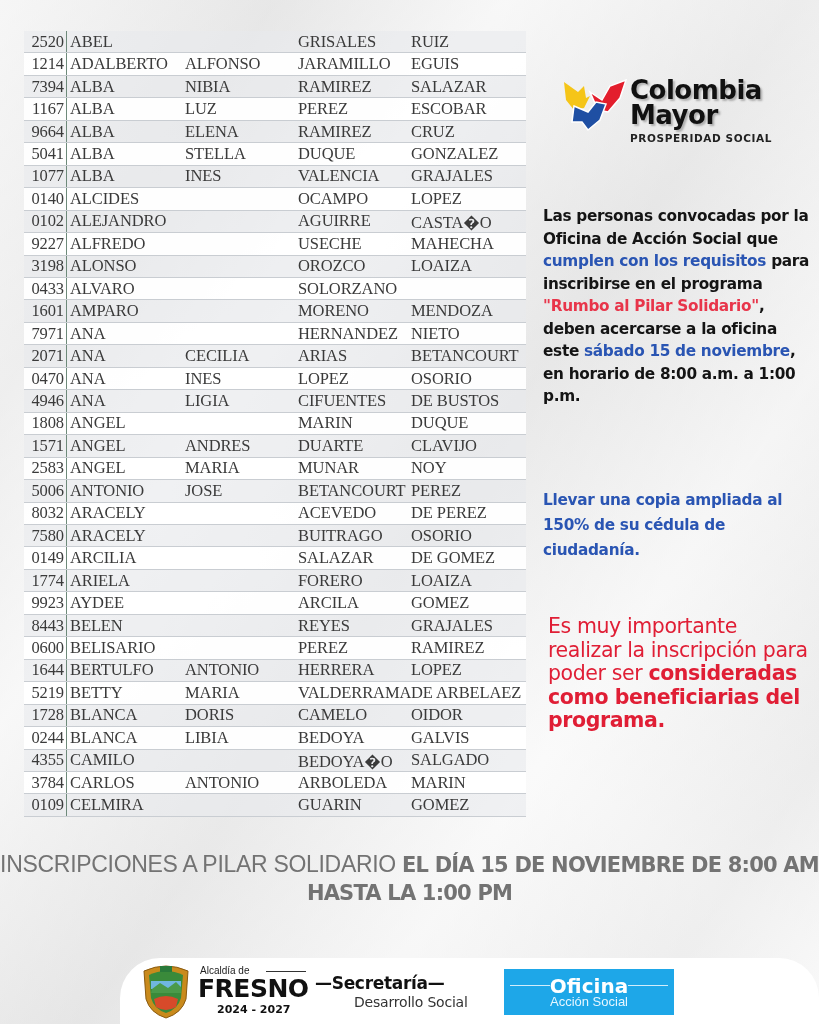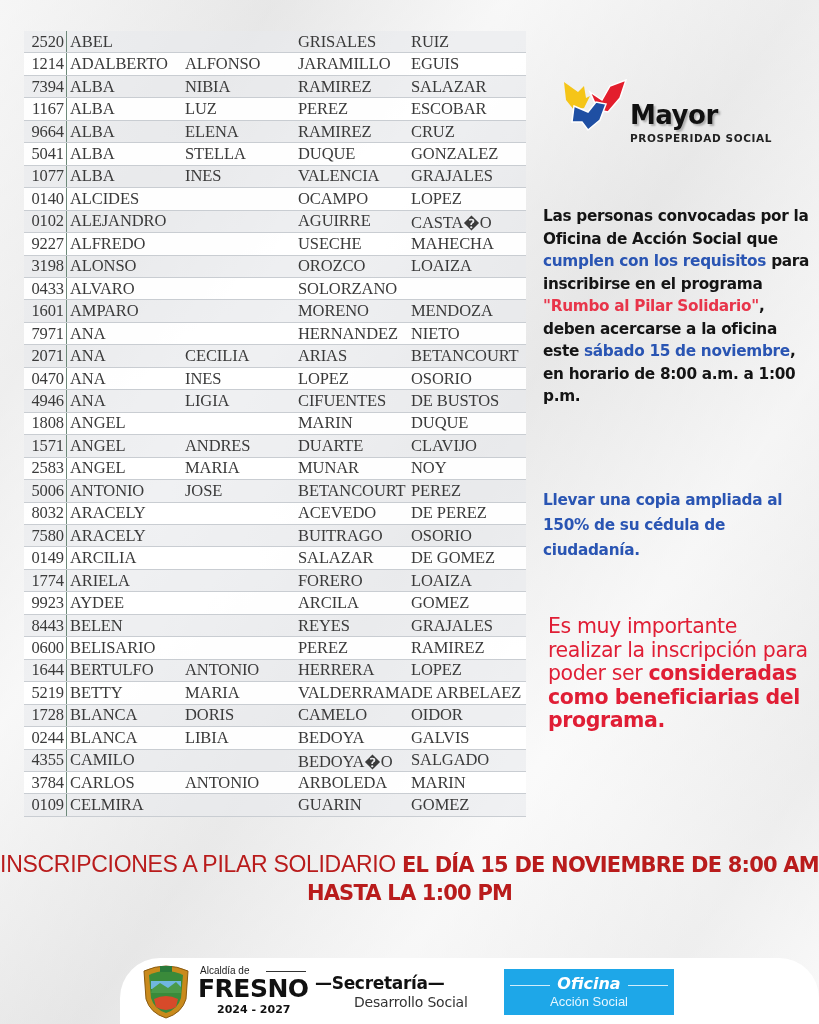--- a/index.html
+++ b/index.html
@@ -101,21 +101,21 @@
 
   
   .banner {
     position: absolute;
     left: 0; top: 850px;
     width: 819px;
     text-align: center;
     font-family: "DejaVu Sans", sans-serif;
     font-size: 21px;
     line-height: 28px;
-    color: #b91c1c;
+    color: #737373;
     letter-spacing: -0.8px;
   }
   .banner .thin { font-weight: normal; font-family: "Liberation Sans", sans-serif; font-size: 23px; letter-spacing: -0.3px; }
   .banner b { font-weight: bold; }
 
   
   .footer {
     position: absolute;
     left: 120px; top: 958px;
     width: 700px; height: 66px;
@@ -130,21 +130,21 @@
   .alc-big { position: absolute; left: 78px; top: 16px; font-family: "DejaVu Sans", sans-serif; font-weight: bold; font-size: 25px; color: #111; letter-spacing: -0.5px; }
   .alc-years { position: absolute; left: 97px; top: 45px; font-family: "DejaVu Sans", sans-serif; font-weight: bold; font-size: 11px; color: #111; }
   .sec-title { position: absolute; left: 195px; top: 15px; font-family: "DejaVu Sans", sans-serif; font-weight: bold; font-size: 17px; color: #111; letter-spacing: -0.3px; }
   .sec-sub { position: absolute; left: 210px; top: 36px; font-family: "DejaVu Sans", sans-serif; font-size: 14px; color: #333; letter-spacing: -0.2px; margin-left: 24px; }
   .oficina {
     position: absolute; left: 384px; top: 11px;
     width: 170px; height: 46px;
     background: #1ea7e8;
     color: #fff; text-align: center;
   }
-  .oficina .o1 { position: absolute; left: 0; right: 0; top: 5px; font-family: "DejaVu Sans", sans-serif; font-weight: bold; font-size: 16px; font-style: italic; }
+  .oficina .o1 { position: absolute; left: 0; right: 0; top: 5px; font-family: "DejaVu Sans", sans-serif; font-weight: bold; font-size: 20px; }
   .oficina .o2 { position: absolute; left: 0; right: 0; top: 25px; font-size: 13px; color: #e6f6ff; }
   .oficina .ln { position: absolute; top: 16px; width: 40px; height: 1px; background: rgba(255,255,255,0.8); }
 </style>
 </head>
 <body>
 
 <div class="list" id="list">
     <div class="row">
     <span class="c-code">2520</span>
     <span class="c-n1">ABEL</span>
@@ -391,20 +391,21 @@
     <span class="c-a2">GOMEZ</span>
   </div>
   </div>
 
 <div class="cm-logo">
   <svg class="butterflies" viewBox="0 0 70 55">
     <path d="M4 4 L18 14 L24 8 L26 20 L30 18 L24 30 L14 32 L6 22 Z" fill="#f5c518"></path>
     <path d="M30 14 L42 22 L50 8 L66 2 L60 20 L48 34 L38 32 Z" fill="#e31e2d" stroke="#fff" stroke-width="1.5"></path>
     <path d="M14 28 L28 34 L36 24 L46 26 L40 42 L28 52 L22 44 L12 44 Z" fill="#1f4fa3" stroke="#fff" stroke-width="1.5"></path>
   </svg>
+  <div class="brand1">Colombia</div>
   <div class="brand2">Mayor</div>
   <div class="sub">PROSPERIDAD SOCIAL</div>
 </div>
 
 <div class="info">
   <span>Las personas convocadas por la Oficina de Acción Social que </span><span class="blue">cumplen con los requisitos</span><span> para inscribirse en el programa </span><span class="red">"Rumbo al Pilar Solidario"</span><span>, deben acercarse a la oficina este </span><span class="blue">sábado 15 de noviembre</span><span>, en horario de 8:00 a.m. a 1:00 p.m.</span>
 </div>
 
 <div class="info2">Llevar una copia ampliada al 150% de su cédula de ciudadanía.</div>
 

